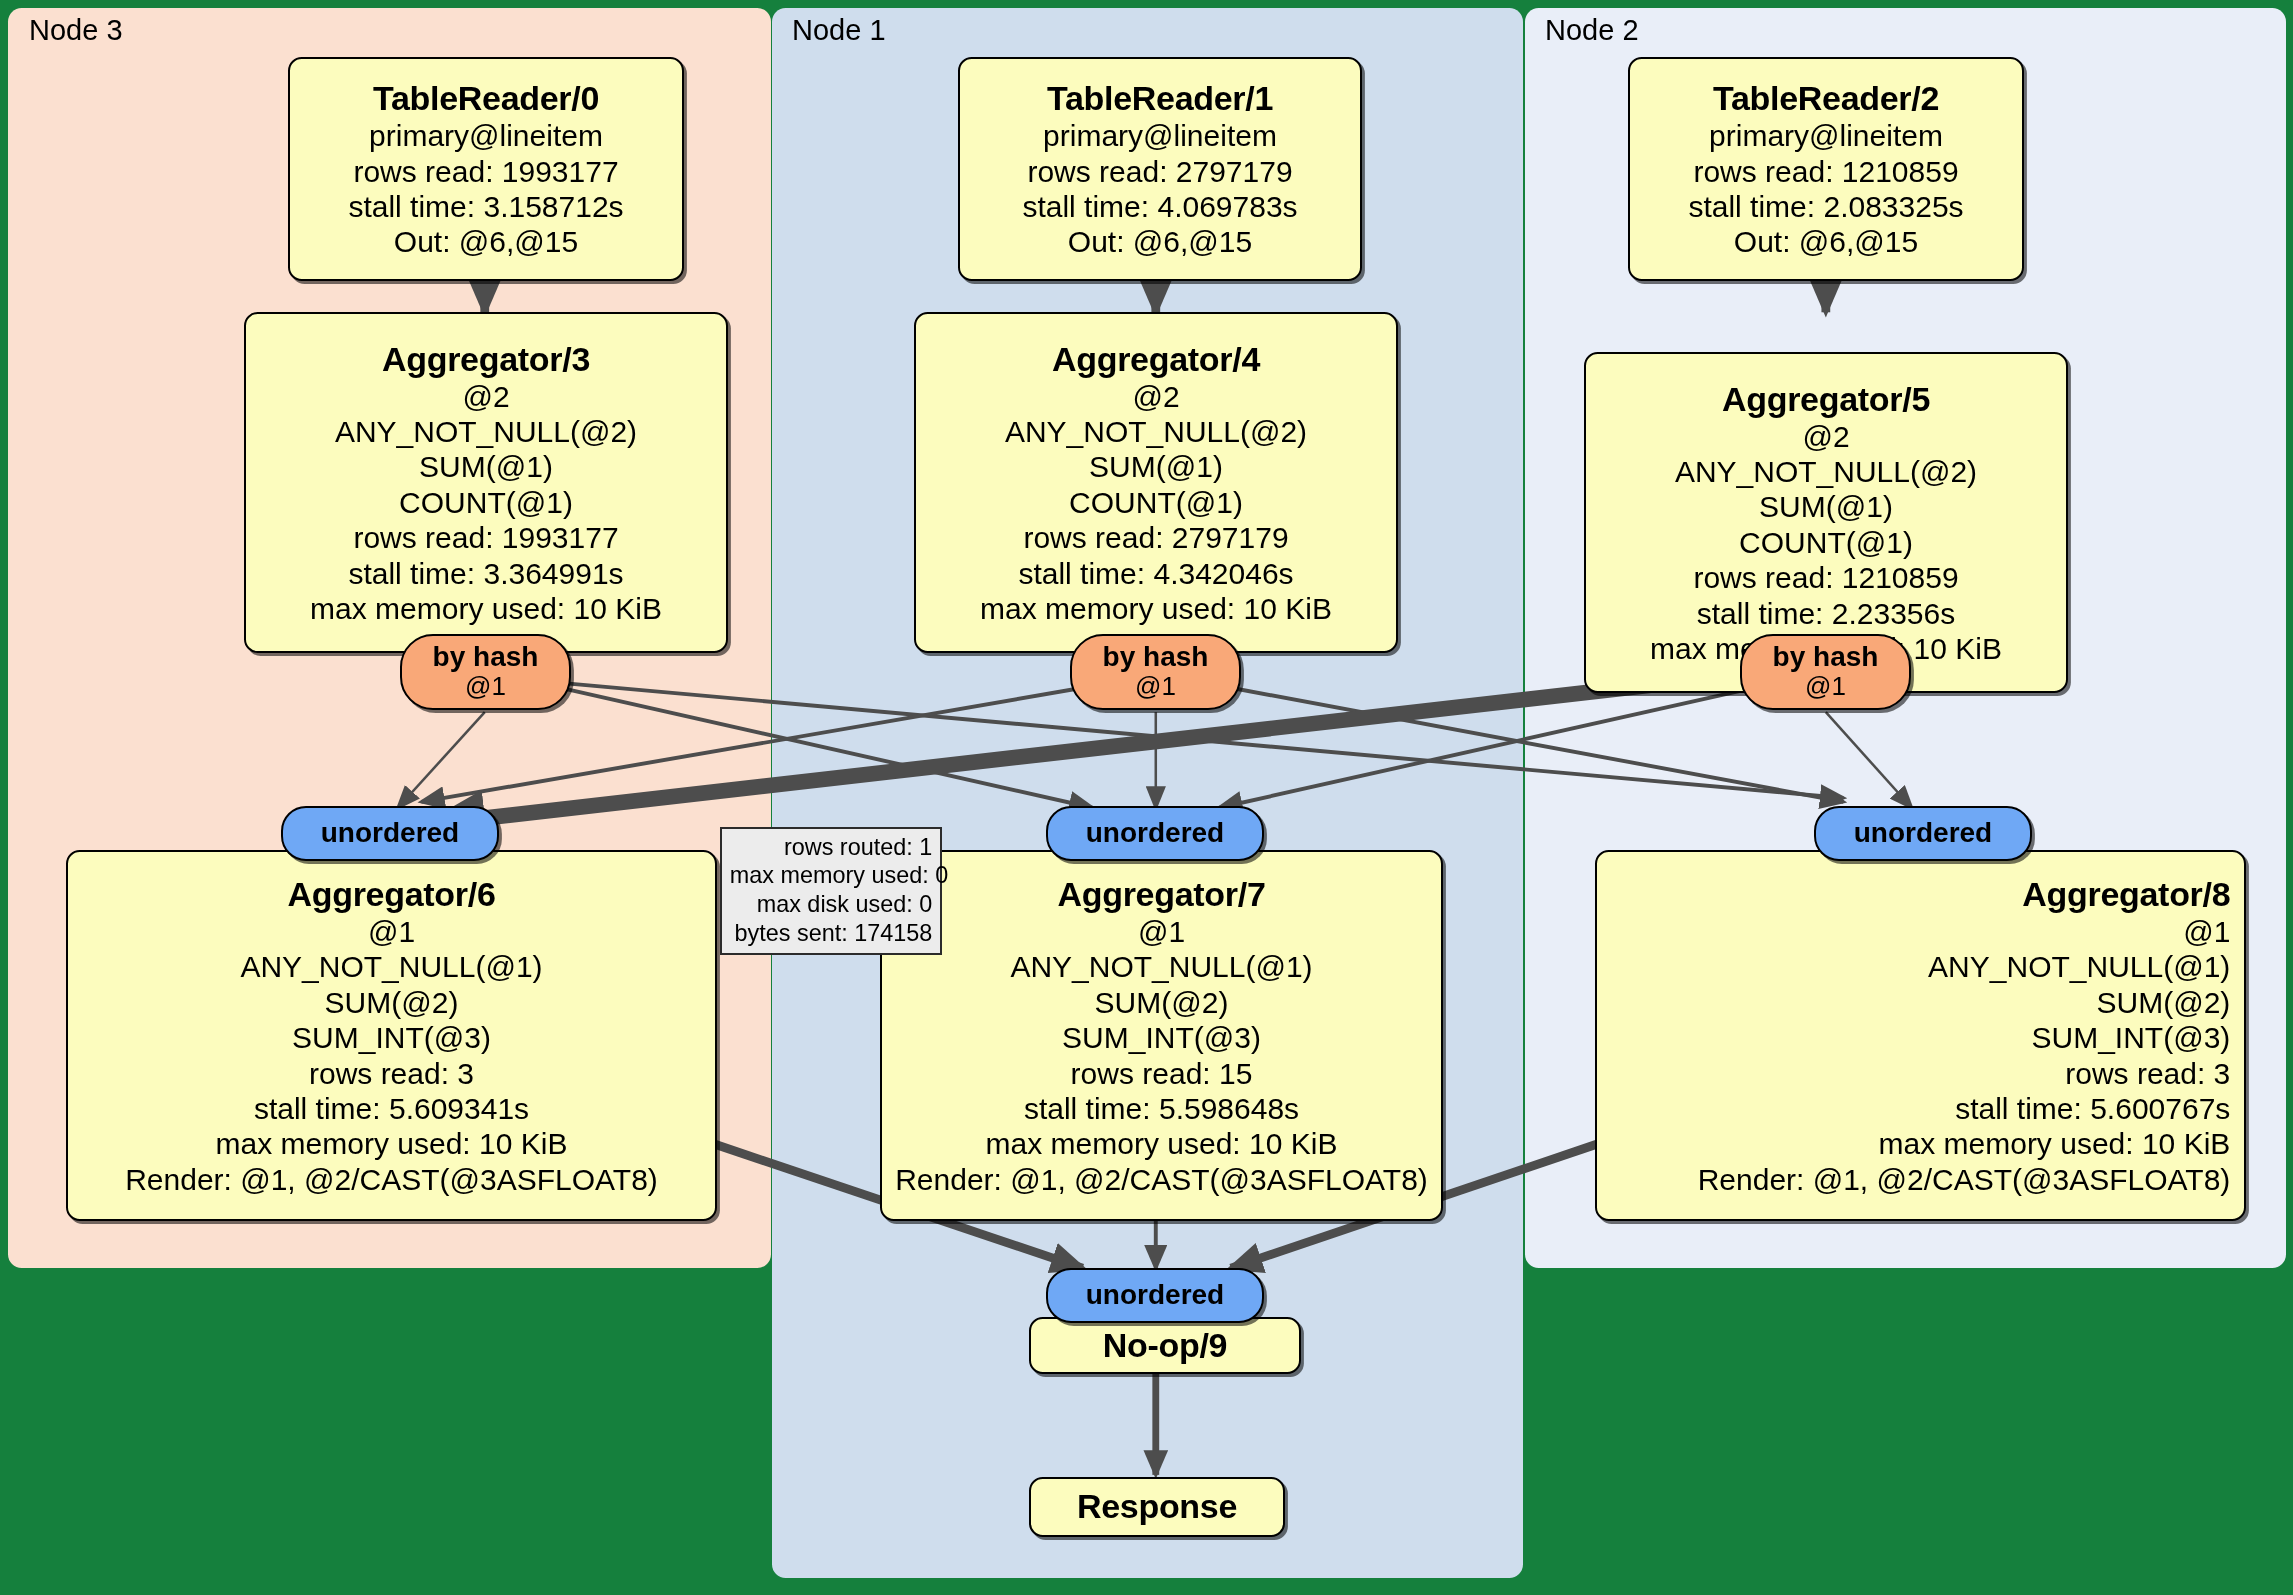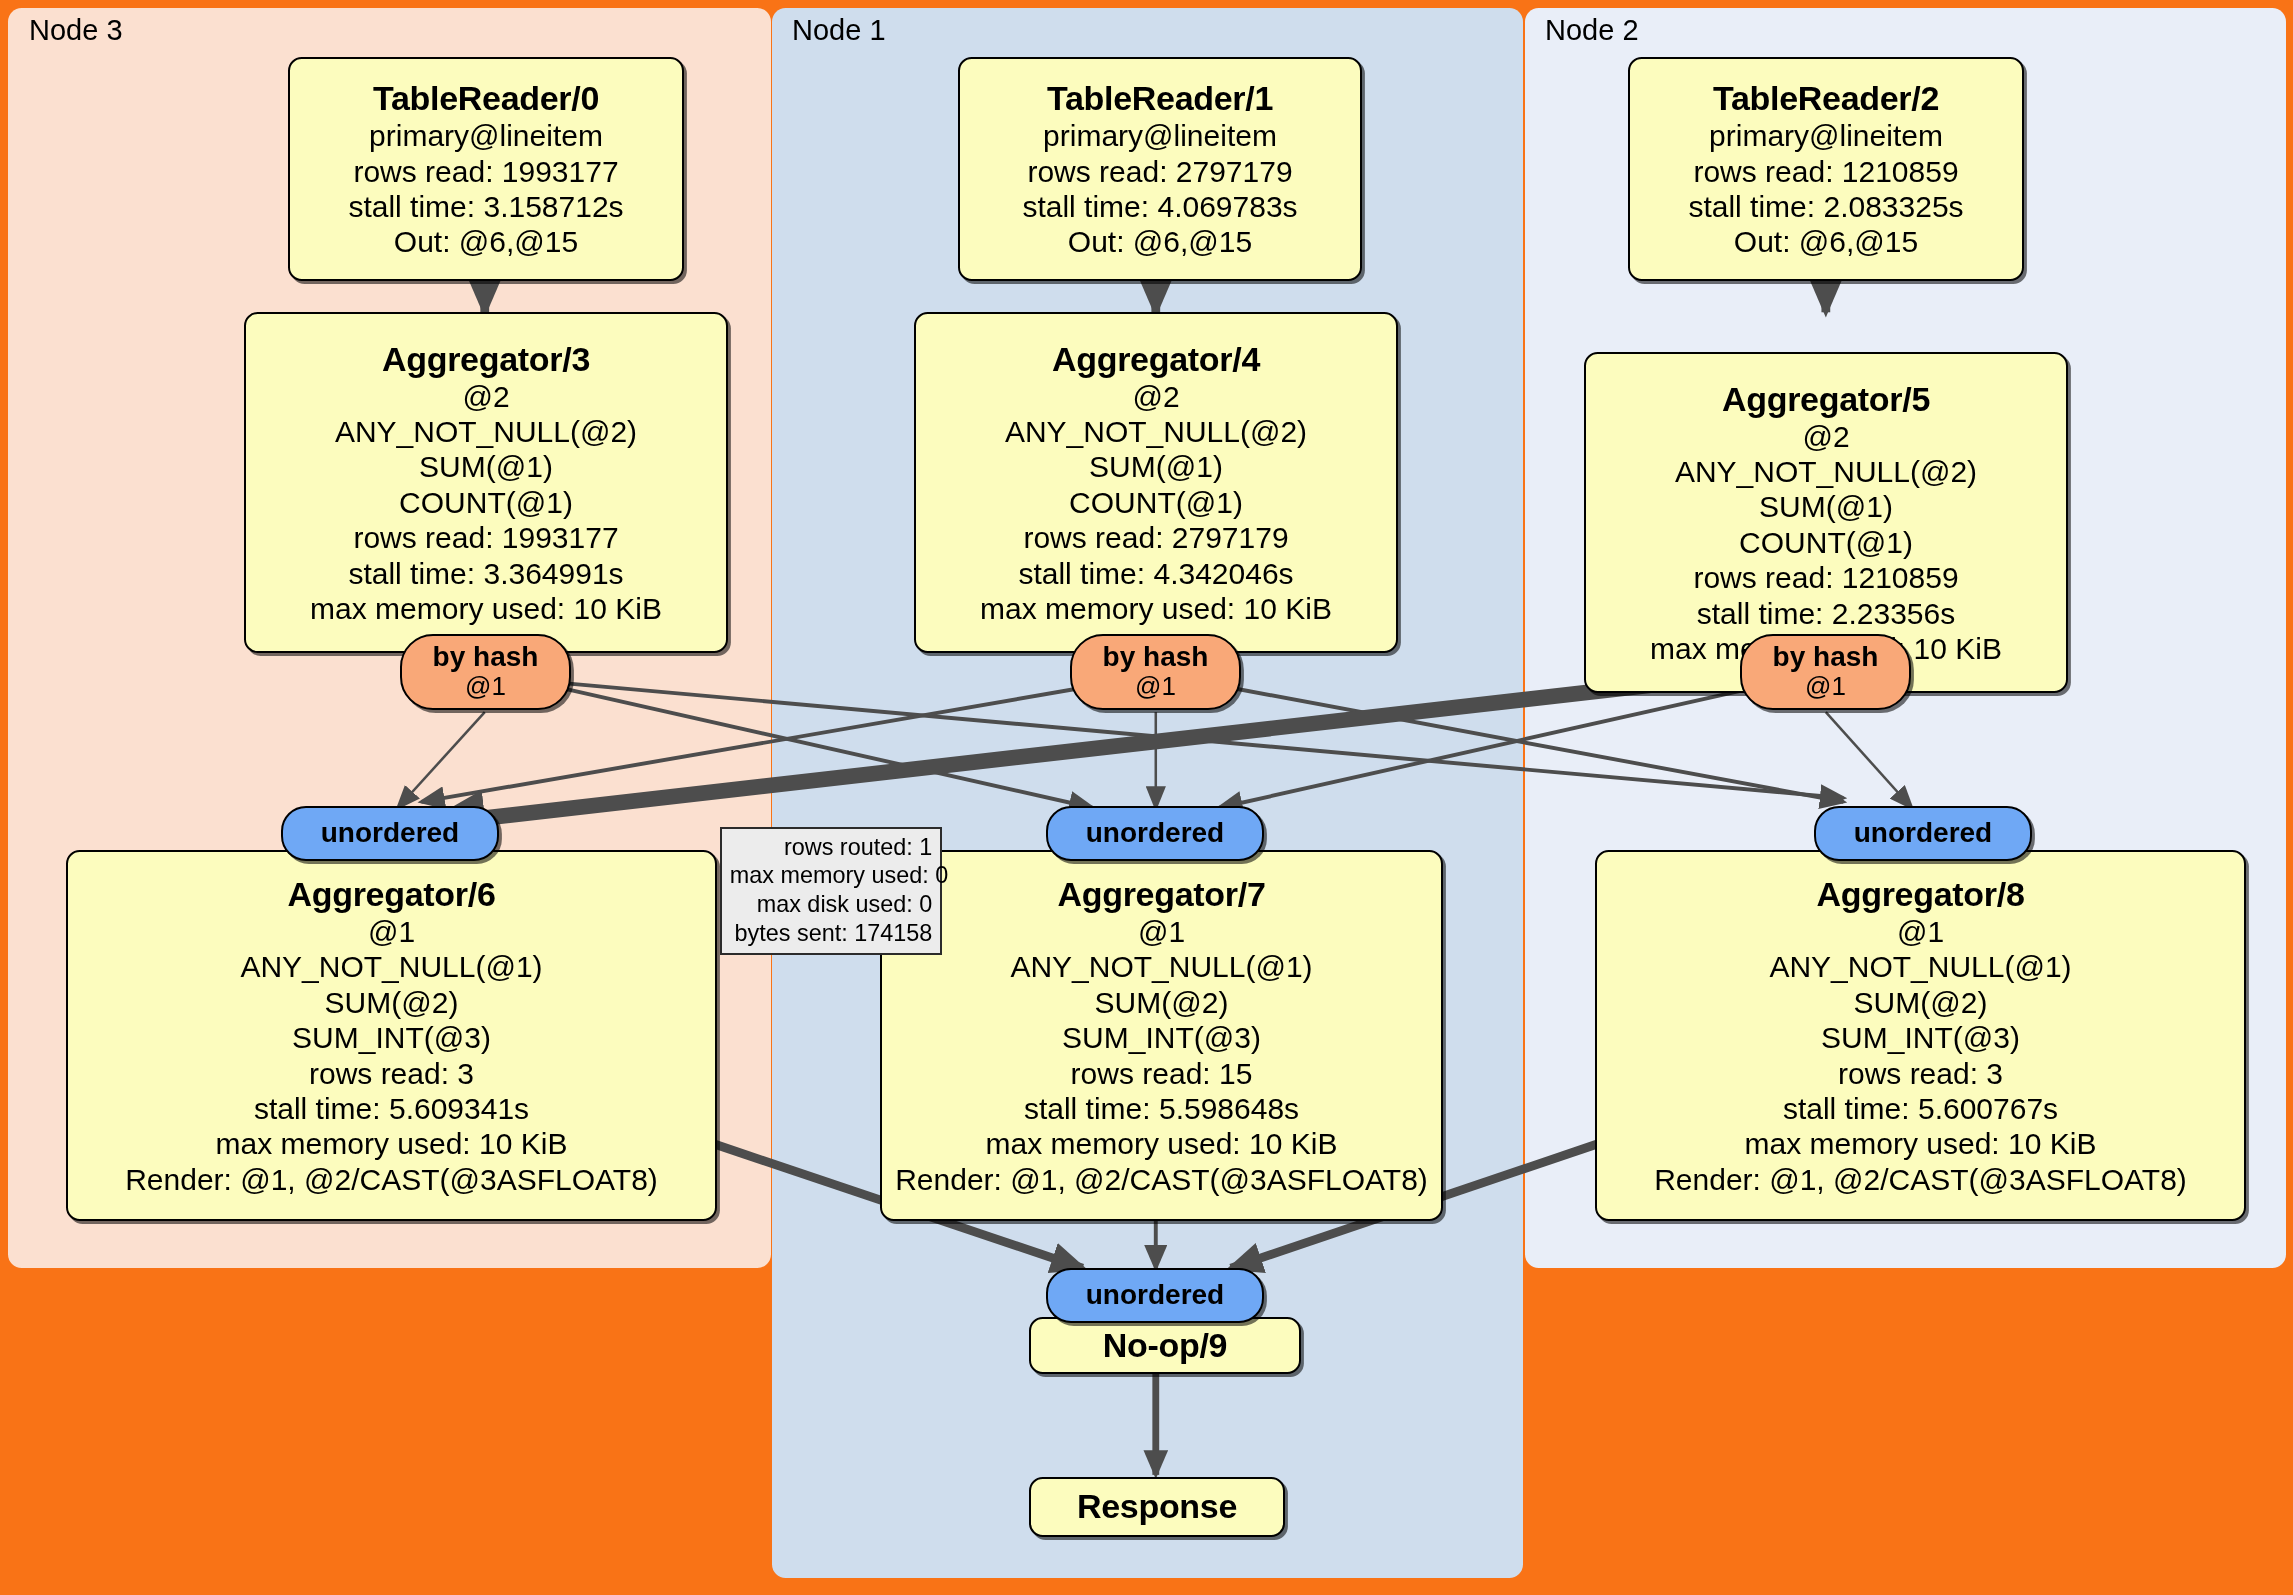--- a/index.html
+++ b/index.html
@@ -7,21 +7,21 @@
     padding: 0;
     background: #ffffff;
   }
   body {
     font-family: "Liberation Sans", sans-serif;
   }
   #stage {
     position: relative;
     width: 2294px;
     height: 1596px;
-    background: #f97316;
+    background: #15803d;
     overflow: hidden;
   }
   #edges {
     position: absolute;
     left: 0; top: 0;
     width: 2294px;
     height: 1596px;
     pointer-events: none;
   }
 
@@ -284,21 +284,21 @@
 
   <div class="node node-router" style="left:1740px; top:634px; width:171px; height:76px;">
     <div class="title">by hash</div>
     <div class="line">@1</div>
   </div>
 
   <div class="node node-stream" style="left:1814px; top:806px; width:218px; height:55px;">
     <div class="title">unordered</div>
   </div>
 
-  <div class="node node-op" style="left:1595px; top:850px; width:651px; height:371px;">
+  <div class="node node-op" style="left:1595px; top:850px; width:651px; height:371px;align-items:flex-end;">
     <div class="title">Aggregator/8</div>
     <div class="line">@1</div>
     <div class="line">ANY_NOT_NULL(@1)</div>
     <div class="line">SUM(@2)</div>
     <div class="line">SUM_INT(@3)</div>
     <div class="line">rows read: 3</div>
     <div class="line">stall time: 5.600767s</div>
     <div class="line">max memory used: 10 KiB</div>
     <div class="line">Render: @1, @2/CAST(@3ASFLOAT8)</div>
   </div>

